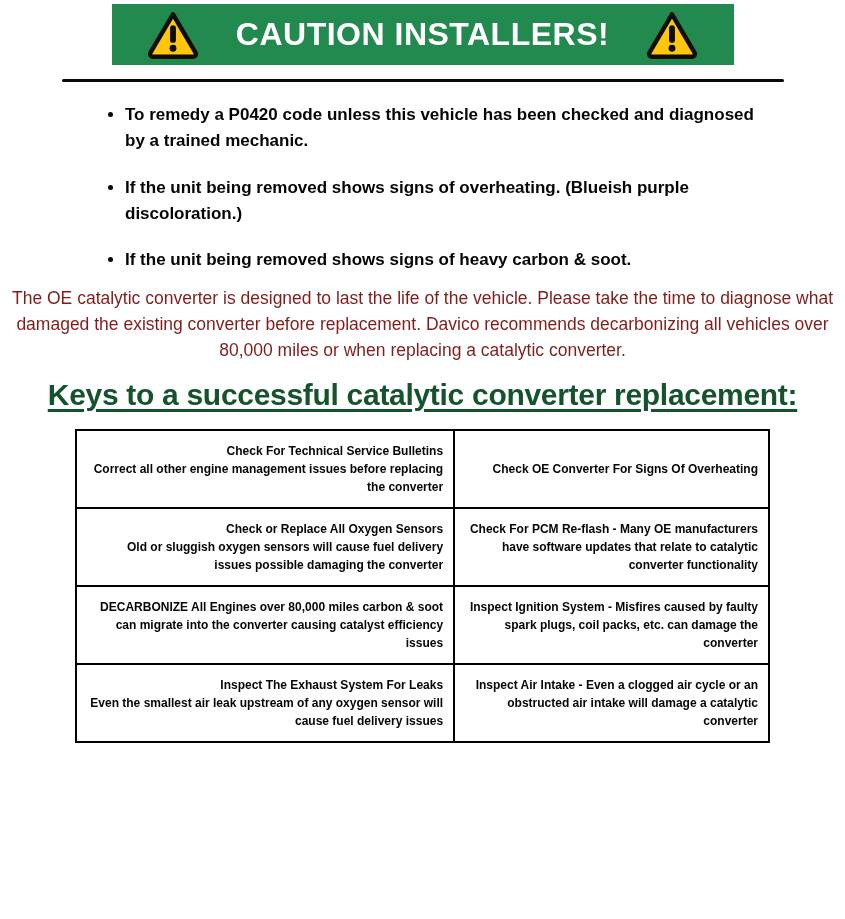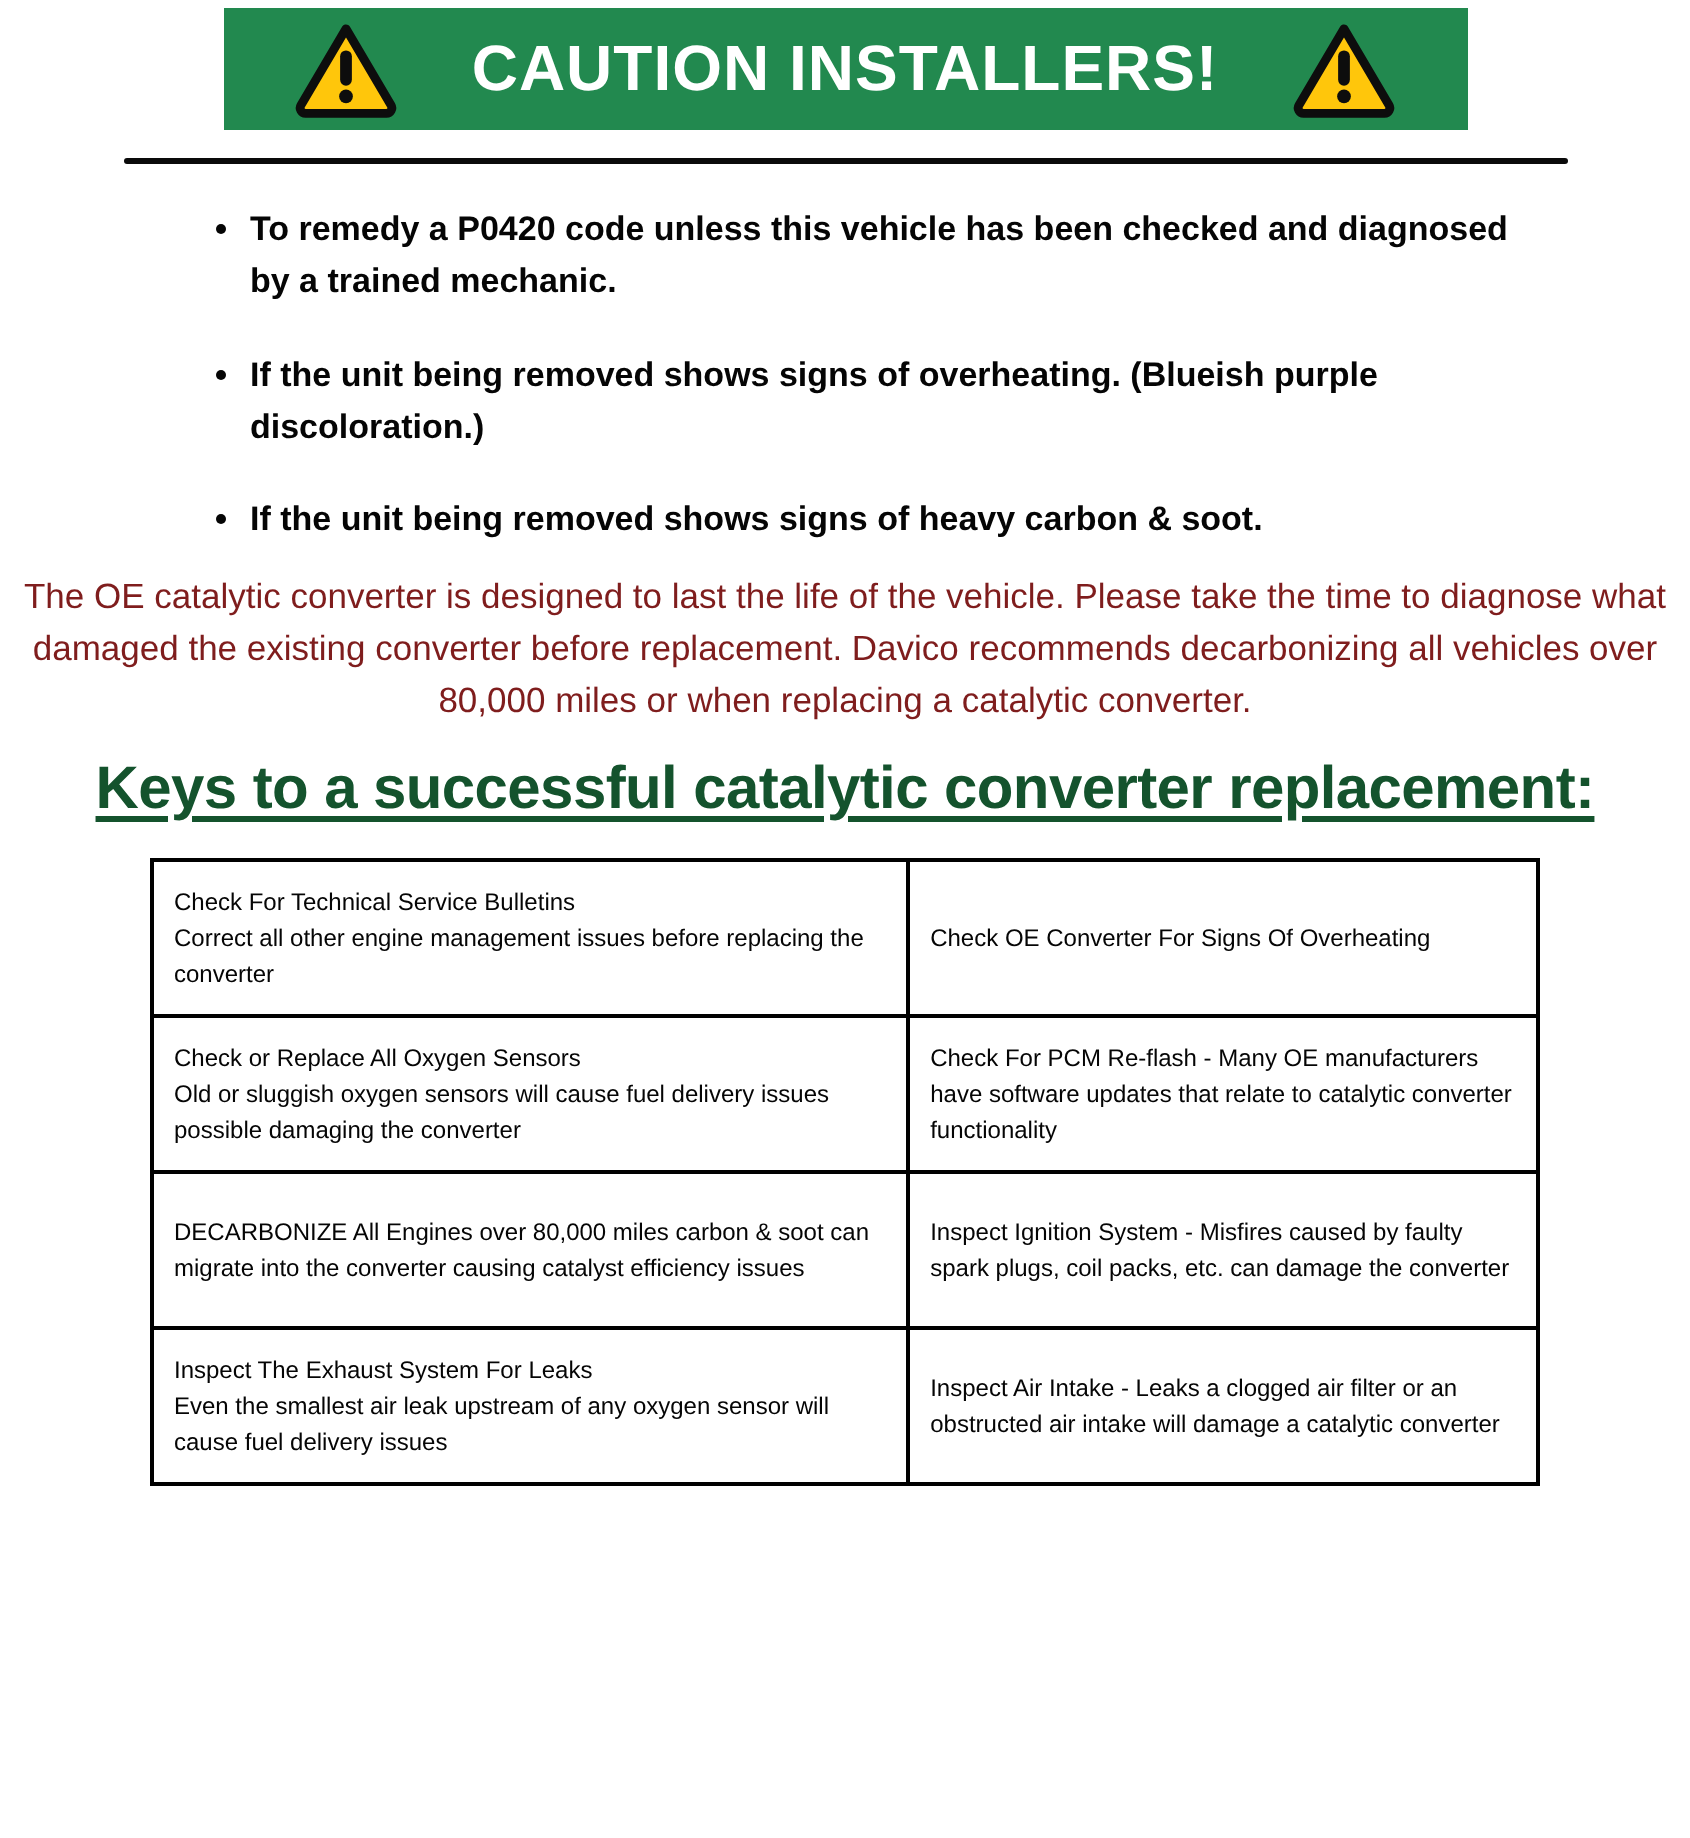--- a/index.html
+++ b/index.html
@@ -86,24 +86,24 @@
 
   
   table.checklist {
     width: 695px;
     margin: 17px auto 0;
     border-collapse: collapse;
     table-layout: fixed;
   }
   table.checklist td {
     border: 2.5px solid #000;
-    text-align: left;
+    text-align: right;
     vertical-align: middle;
     font-size: 12px;
-    font-weight: 400;
+    font-weight: 700;
     line-height: 1.5;
     padding: 6px 10px;
     white-space: pre-line;
     color: #050505;
   }
   td.col-left  { width: 341px; }
   td.col-right { width: 284px; }
   tr.row-tall  { height: 78px; }
   tr.row-short { height: 71px; }
   td.cell-lg   { font-size: 14px; }
@@ -152,18 +152,18 @@
 Old or sluggish oxygen sensors will cause fuel delivery issues possible damaging the converter</td>
         <td class="col-right">Check For PCM Re-flash - Many OE manufacturers have software updates that relate to catalytic converter functionality</td>
       </tr>
       <tr class="row-tall">
         <td class="col-left">DECARBONIZE All Engines over 80,000 miles carbon &amp; soot can migrate into the converter causing catalyst efficiency issues</td>
         <td class="col-right">Inspect Ignition System - Misfires caused by faulty spark plugs, coil packs, etc. can damage the converter</td>
       </tr>
       <tr class="row-tall">
         <td class="col-left">Inspect The Exhaust System For Leaks
 Even the smallest air leak upstream of any oxygen sensor will cause fuel delivery issues</td>
-        <td class="col-right">Inspect Air Intake - Leaks a clogged air filter or an obstructed air intake will damage a catalytic converter</td>
+        <td class="col-right">Inspect Air Intake - Even a clogged air cycle or an obstructed air intake will damage a catalytic converter</td>
       </tr>
     </tbody>
   </table>
 
 </div>
 
 </body></html>

